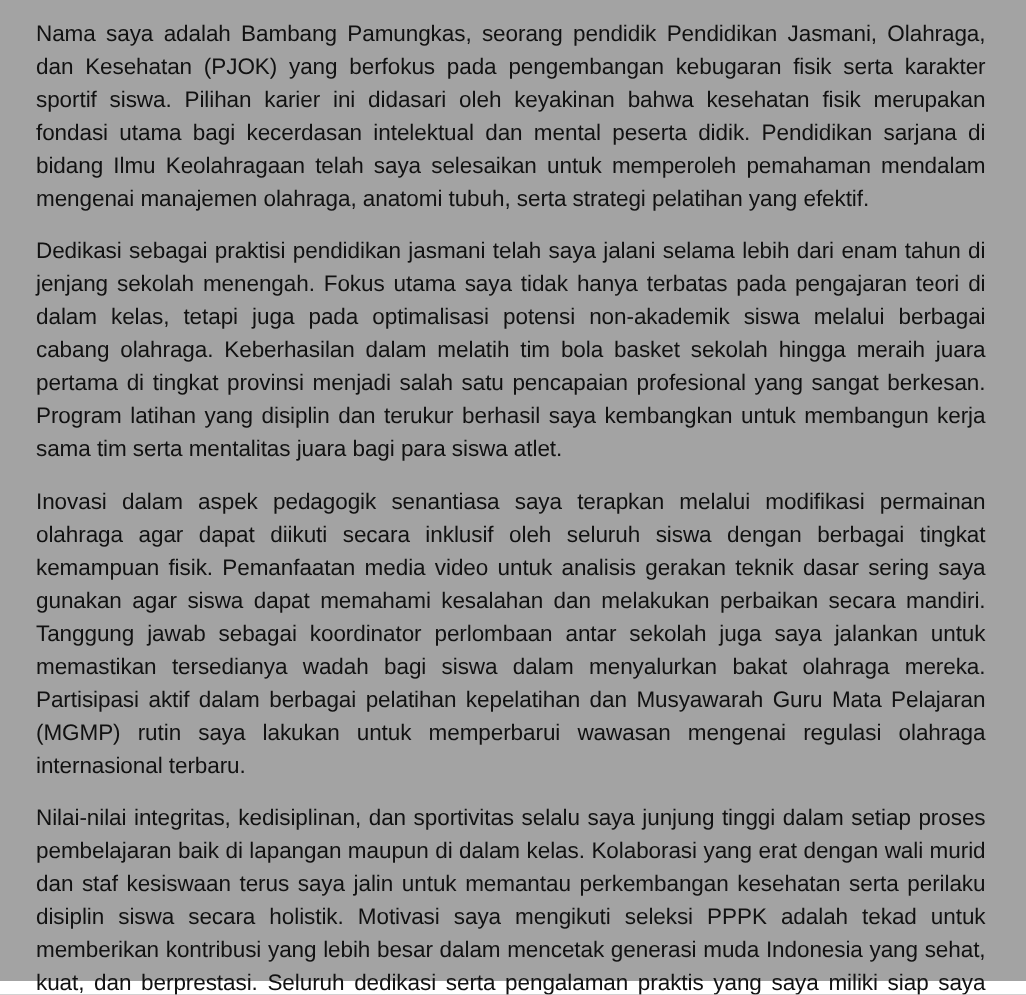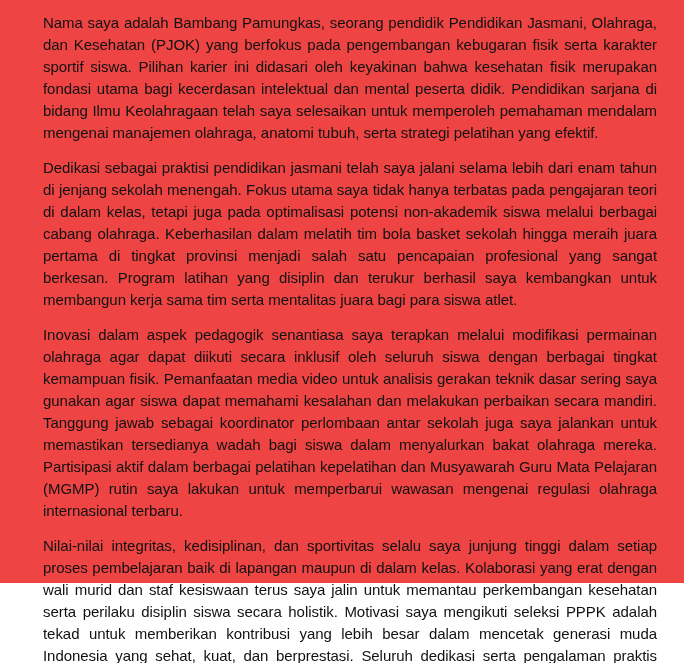--- a/index.html
+++ b/index.html
@@ -11,23 +11,23 @@
     width: 684px;
     height: 663px;
     background: #ffffff;
     font-family: "Liberation Sans", sans-serif;
     color: #0d0d0d;
     overflow: hidden;
   }
   .page {
     box-sizing: border-box;
     width: 684px;
-    height: 583px;
-    background: #ef4444;
-    padding: 12px 27px 0 43px;
+    height: 654px;
+    background: #a3a3a3;
+    padding: 12px 27px 0 24px;
   }
   .doc-body {
     display: block;
   }
   .para {
     margin: 0 0 13px 0;
     font-size: 15px;
     line-height: 22px;
     text-align: justify;
     text-justify: inter-word;

